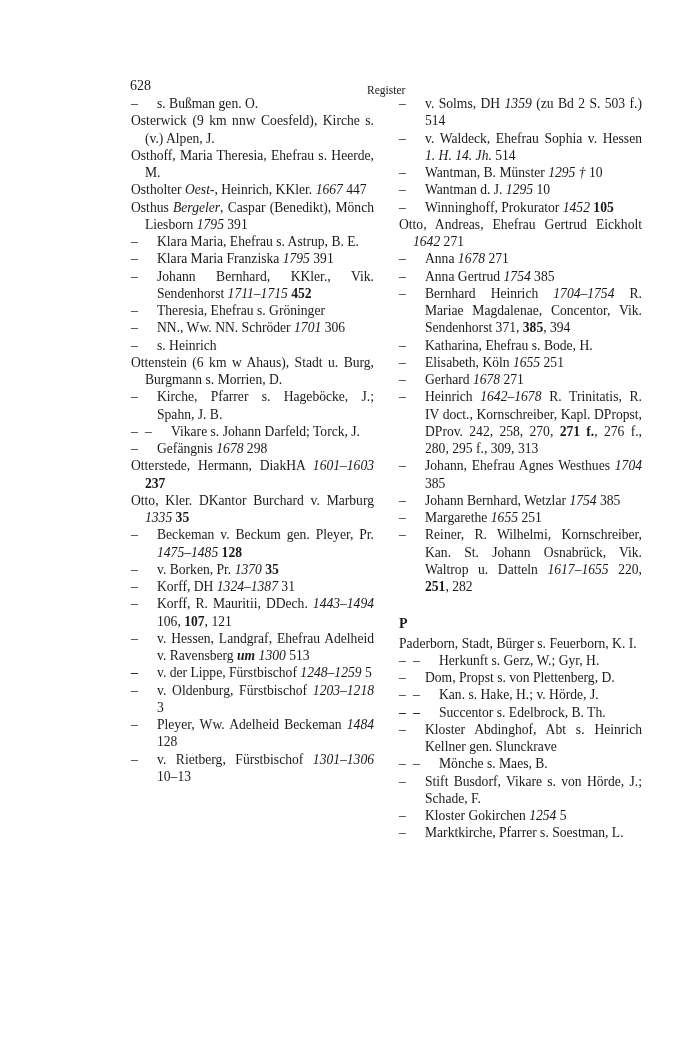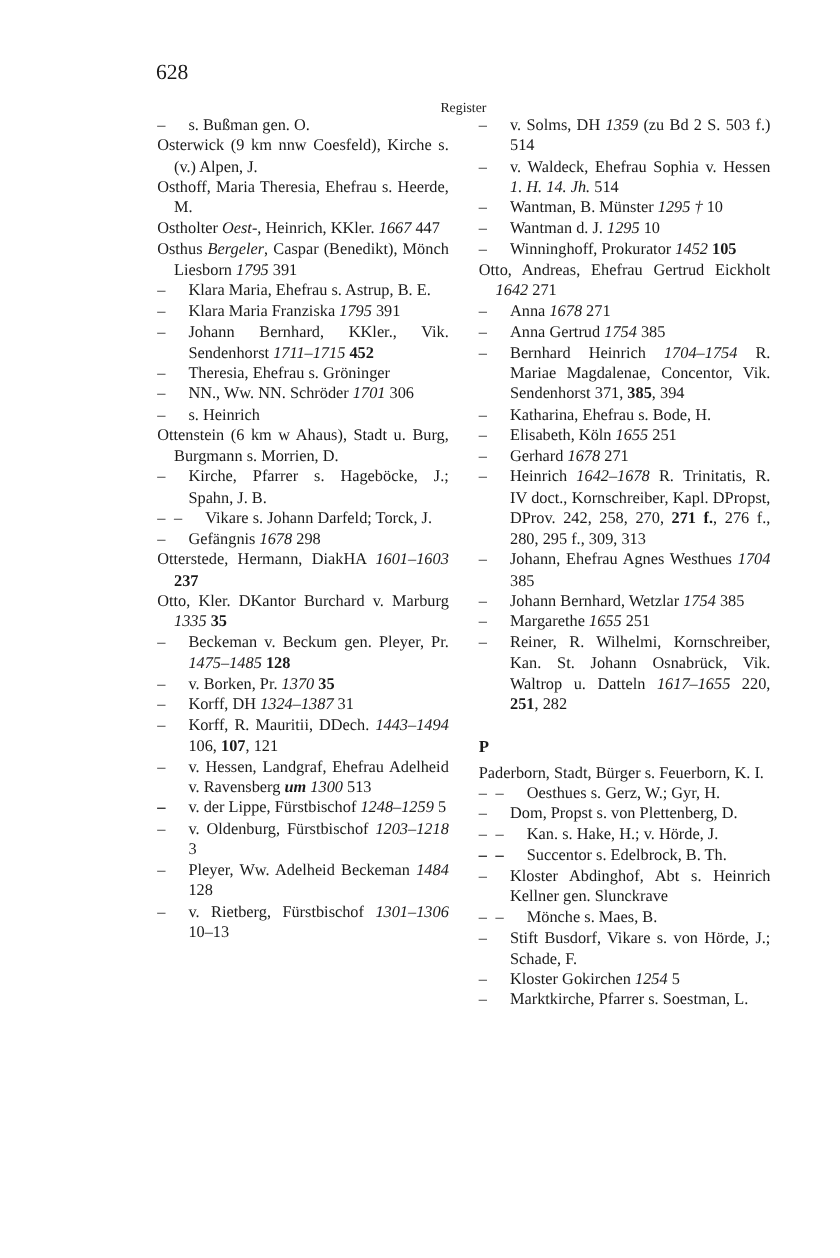--- a/index.html
+++ b/index.html
@@ -1,21 +1,21 @@
 <!DOCTYPE html>
 <html><head>
 <meta charset="utf-8">
 <style>
   html, body { margin: 0; padding: 0; }
   body {
     width: 700px; height: 1048px; background: #ffffff;
     font-family: "Liberation Serif", "DejaVu Serif", serif;
     color: #1a1a1a; position: relative; overflow: hidden;
   }
-  .page-number { position: absolute; left: 130px; top: 50px; font-size: 18px; }
+  .page-number { position: absolute; left: 130px; top: 78px; font-size: 14px; }
   .running-head { position: absolute; left: 367px; top: 64px; font-size: 11.5px; margin-top: 20px; }
   .column { position: absolute; top: 95px; width: 243px; font-size: 13.6px; line-height: 17.25px; }
   .col-left { left: 131px; }
   .col-right { left: 399px; }
   .entry { position: relative; text-align: justify; text-align-last: left; }
   .entry.l0 { padding-left: 14px; text-indent: -14px; }
   .entry.l1 { padding-left: 26px; }
   .dash { position: absolute; left: 0; top: 0; }
   i { font-style: italic; }
   b { font-weight: bold; }
@@ -69,21 +69,21 @@
     <div class="entry l1"><span class="dash">–</span><span>Katharina, Ehefrau s. Bode, H.</span></div>
     <div class="entry l1"><span class="dash">–</span><span>Elisabeth, Köln <i>1655</i> 251</span></div>
     <div class="entry l1"><span class="dash">–</span><span>Gerhard <i>1678</i> 271</span></div>
     <div class="entry l1"><span class="dash">–</span><span>Heinrich <i>1642–1678</i> R. Trinitatis, R. IV doct., Kornschreiber, Kapl. DPropst, DProv. 242, 258, 270, <b>271 f.</b>, 276 f., 280, 295 f., 309, 313</span></div>
     <div class="entry l1"><span class="dash">–</span><span>Johann, Ehefrau Agnes Westhues <i>1704</i> 385</span></div>
     <div class="entry l1"><span class="dash">–</span><span>Johann Bernhard, Wetzlar <i>1754</i> 385</span></div>
     <div class="entry l1"><span class="dash">–</span><span>Margarethe <i>1655</i> 251</span></div>
     <div class="entry l1"><span class="dash">–</span><span>Reiner, R. Wilhelmi, Kornschreiber, Kan. St. Johann Osnabrück, Vik. Waltrop u. Datteln <i>1617–1655</i> 220, <b>251</b>, 282</span></div>
     <div class="section-letter">P</div>
     <div class="entry l0">Paderborn, Stadt, Bürger s. Feuerborn, K. I.</div>
-    <div class="entry l1" style="padding-left: 40px;"><span class="dash">–</span><span class="dash" style="left: 14px;">–</span><span>Oesthues s. Gerz, W.; Gyr, H.</span></div>
+    <div class="entry l1" style="padding-left: 40px;"><span class="dash">–</span><span class="dash" style="left: 14px;">–</span><span>Herkunft s. Gerz, W.; Gyr, H.</span></div>
     <div class="entry l1"><span class="dash">–</span><span>Dom, Propst s. von Plettenberg, D.</span></div>
     <div class="entry l1" style="padding-left: 40px;"><span class="dash">–</span><span class="dash" style="left: 14px;">–</span><span>Kan. s. Hake, H.; v. Hörde, J.</span></div>
     <div class="entry l1" style="padding-left: 40px;"><span class="dash">–</span><span class="dash" style="left: 14px;">–</span></div>
     <div class="entry l1" style="padding-left: 40px;"><span class="dash">–</span><span class="dash" style="left: 14px;">–</span><span>Succentor s. Edelbrock, B. Th.</span></div>
     <div class="entry l1"><span class="dash">–</span><span>Kloster Abdinghof, Abt s. Heinrich Kellner gen. Slunckrave</span></div>
     <div class="entry l1" style="padding-left: 40px;"><span class="dash">–</span><span class="dash" style="left: 14px;">–</span><span>Mönche s. Maes, B.</span></div>
     <div class="entry l1"><span class="dash">–</span><span>Stift Busdorf, Vikare s. von Hörde, J.; Schade, F.</span></div>
     <div class="entry l1"><span class="dash">–</span><span>Kloster Gokirchen <i>1254</i> 5</span></div>
     <div class="entry l1"><span class="dash">–</span><span>Marktkirche, Pfarrer s. Soestman, L.</span></div>
   </div>

